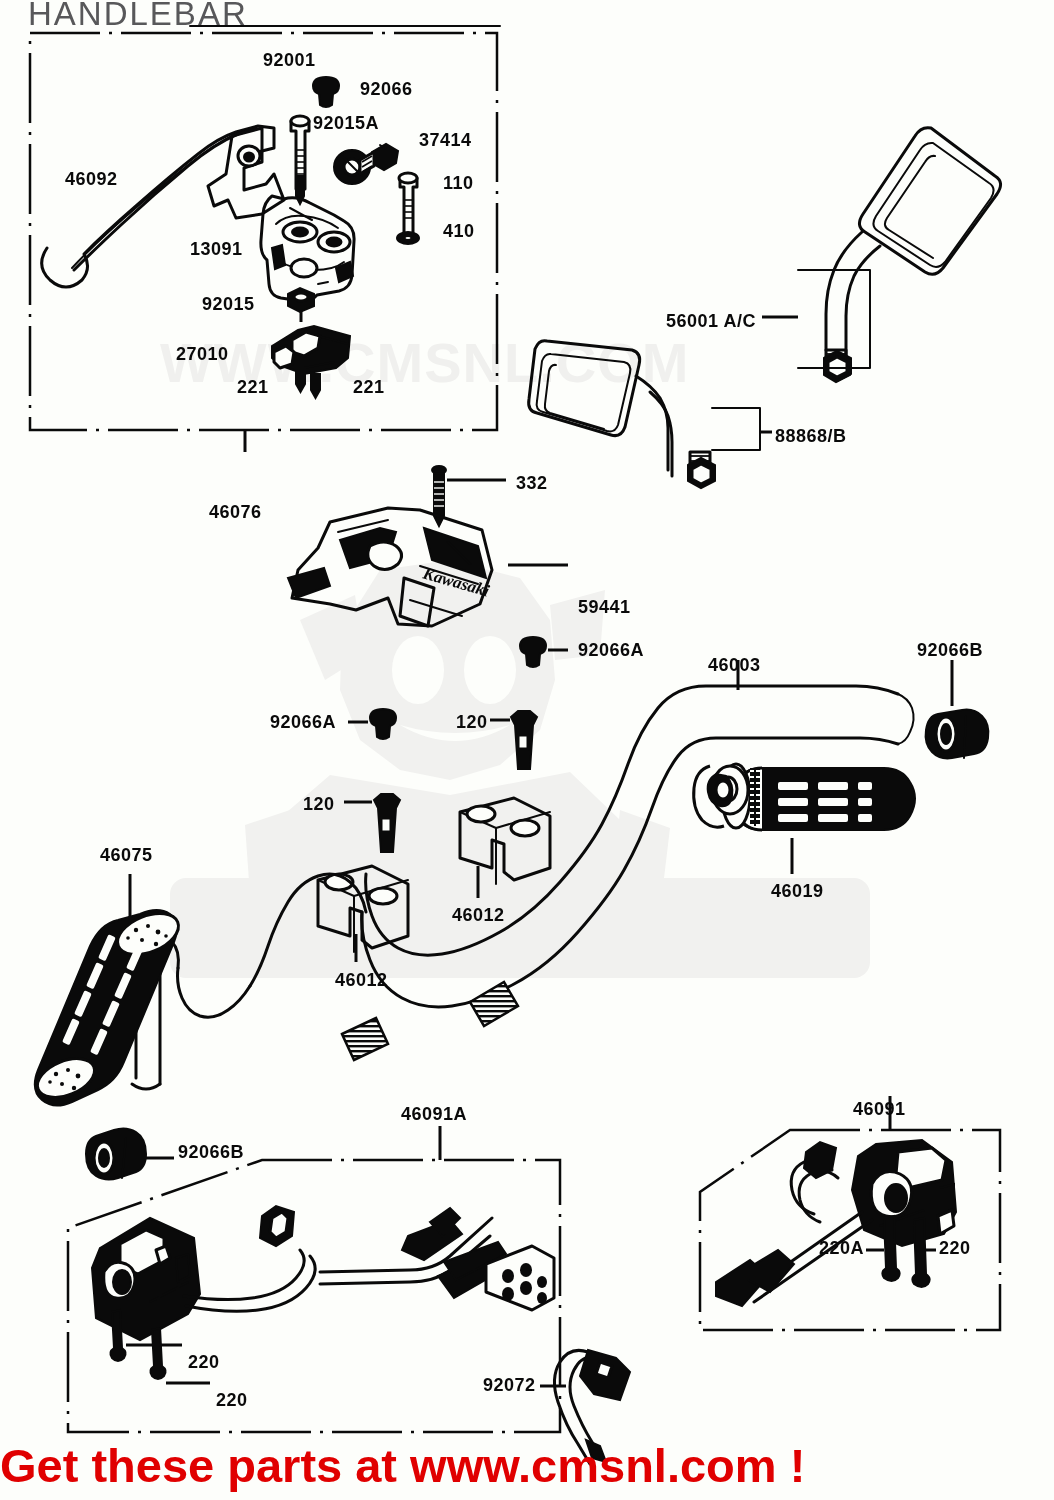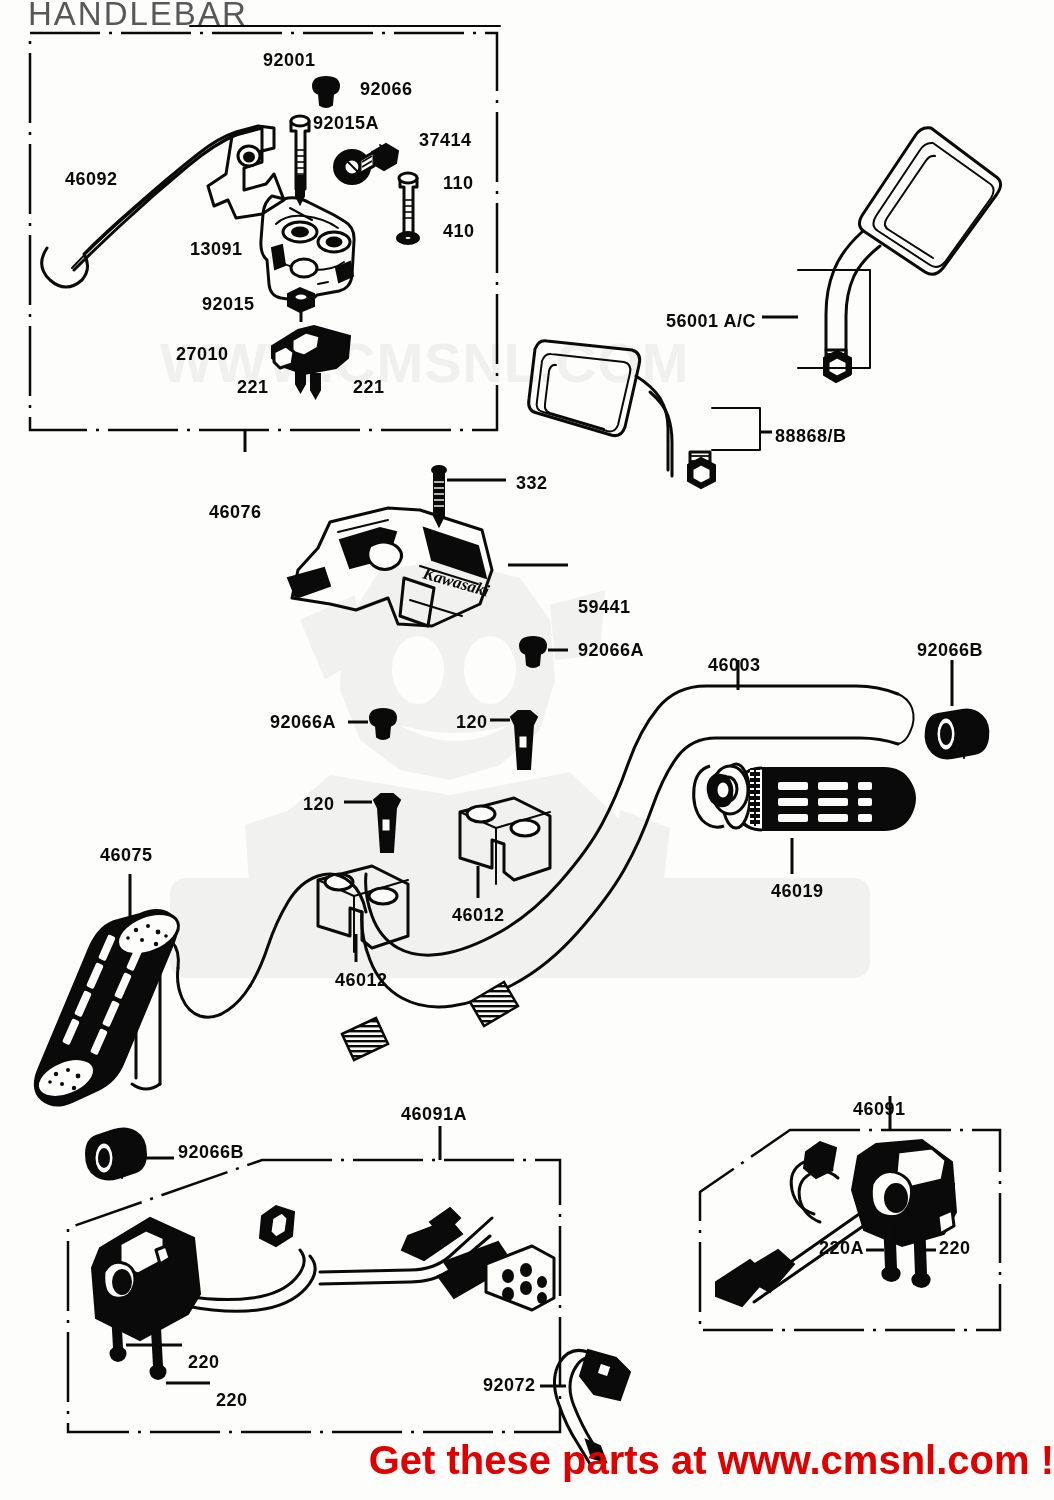--- a/index.html
+++ b/index.html
@@ -32,24 +32,24 @@
     font-size:33px;
     letter-spacing:2px;
     color:#58585a;
     white-space:nowrap;
   }
 
   
   #promo{
     position:absolute;
     left:0;top:1438px;width:1054px;
-    text-align:right;
+    text-align:left;
     font-family:"Liberation Sans", sans-serif;
     font-weight:bold;
-    font-size:40px;
+    font-size:47px;
     color:#e00000;
     white-space:nowrap;
   }
 
   
   #wm{
     position:absolute;
     left:150px;top:560px;
     width:740px;height:450px;
     pointer-events:none;

